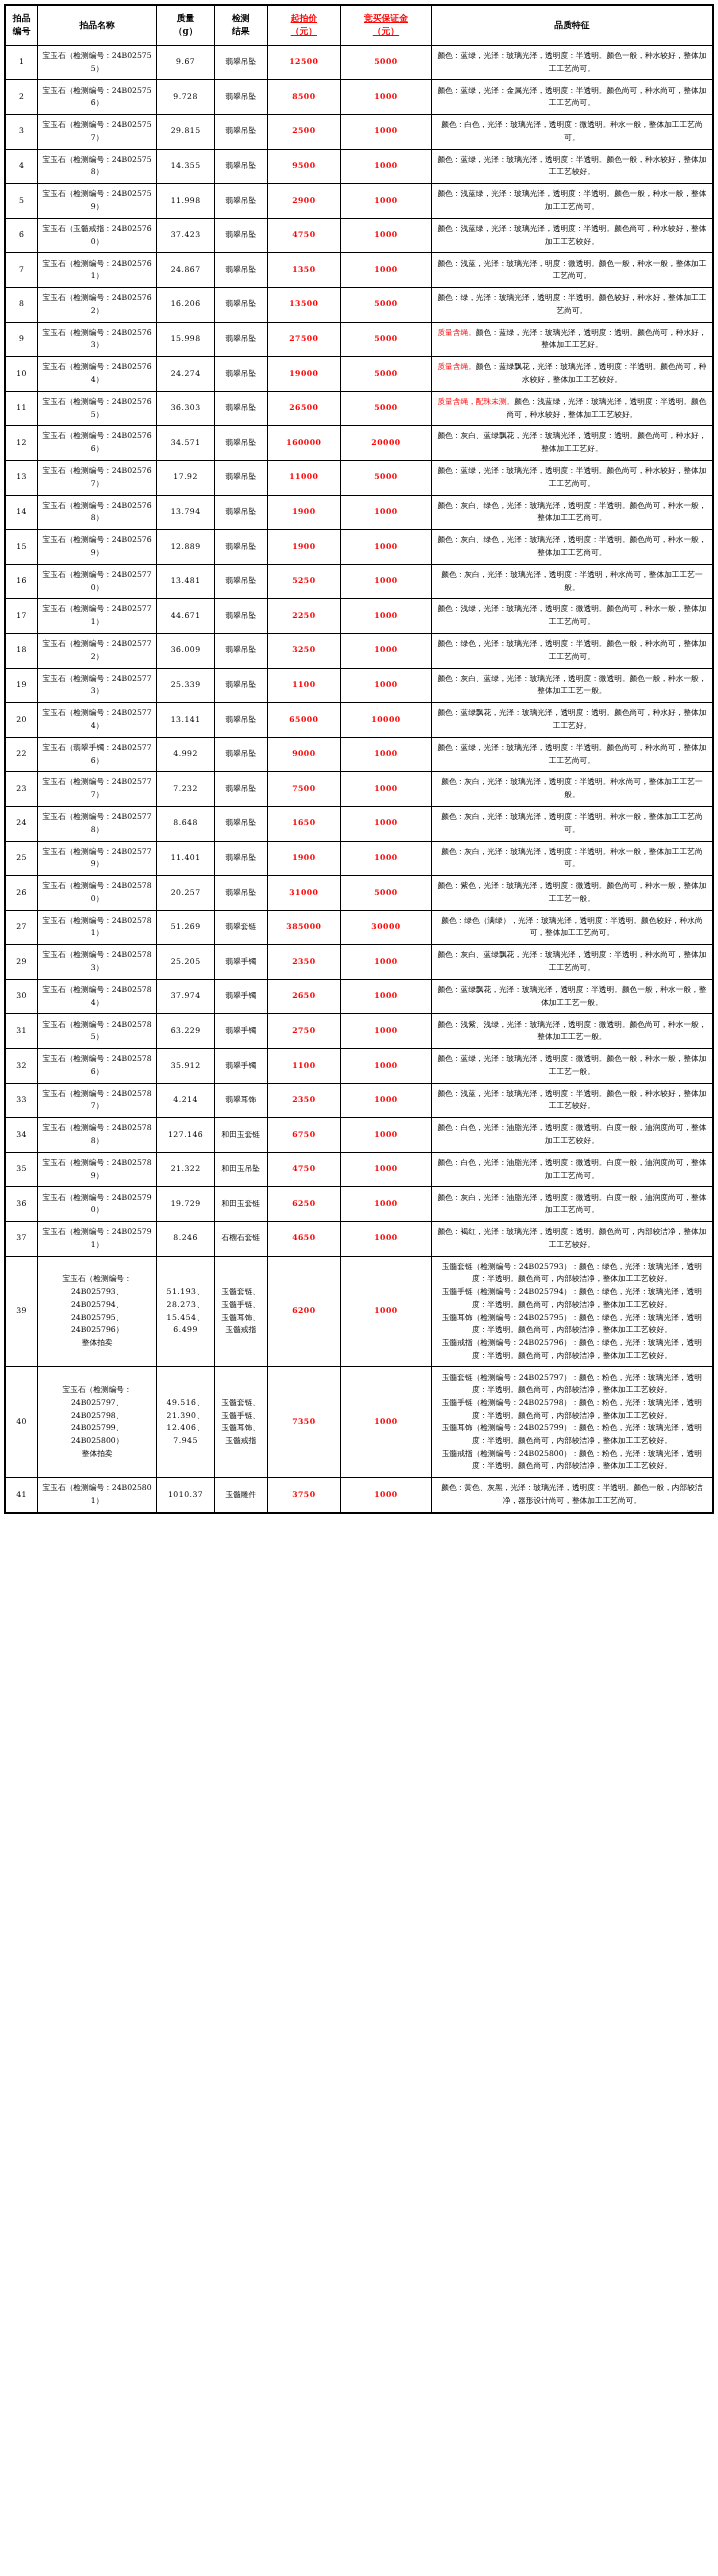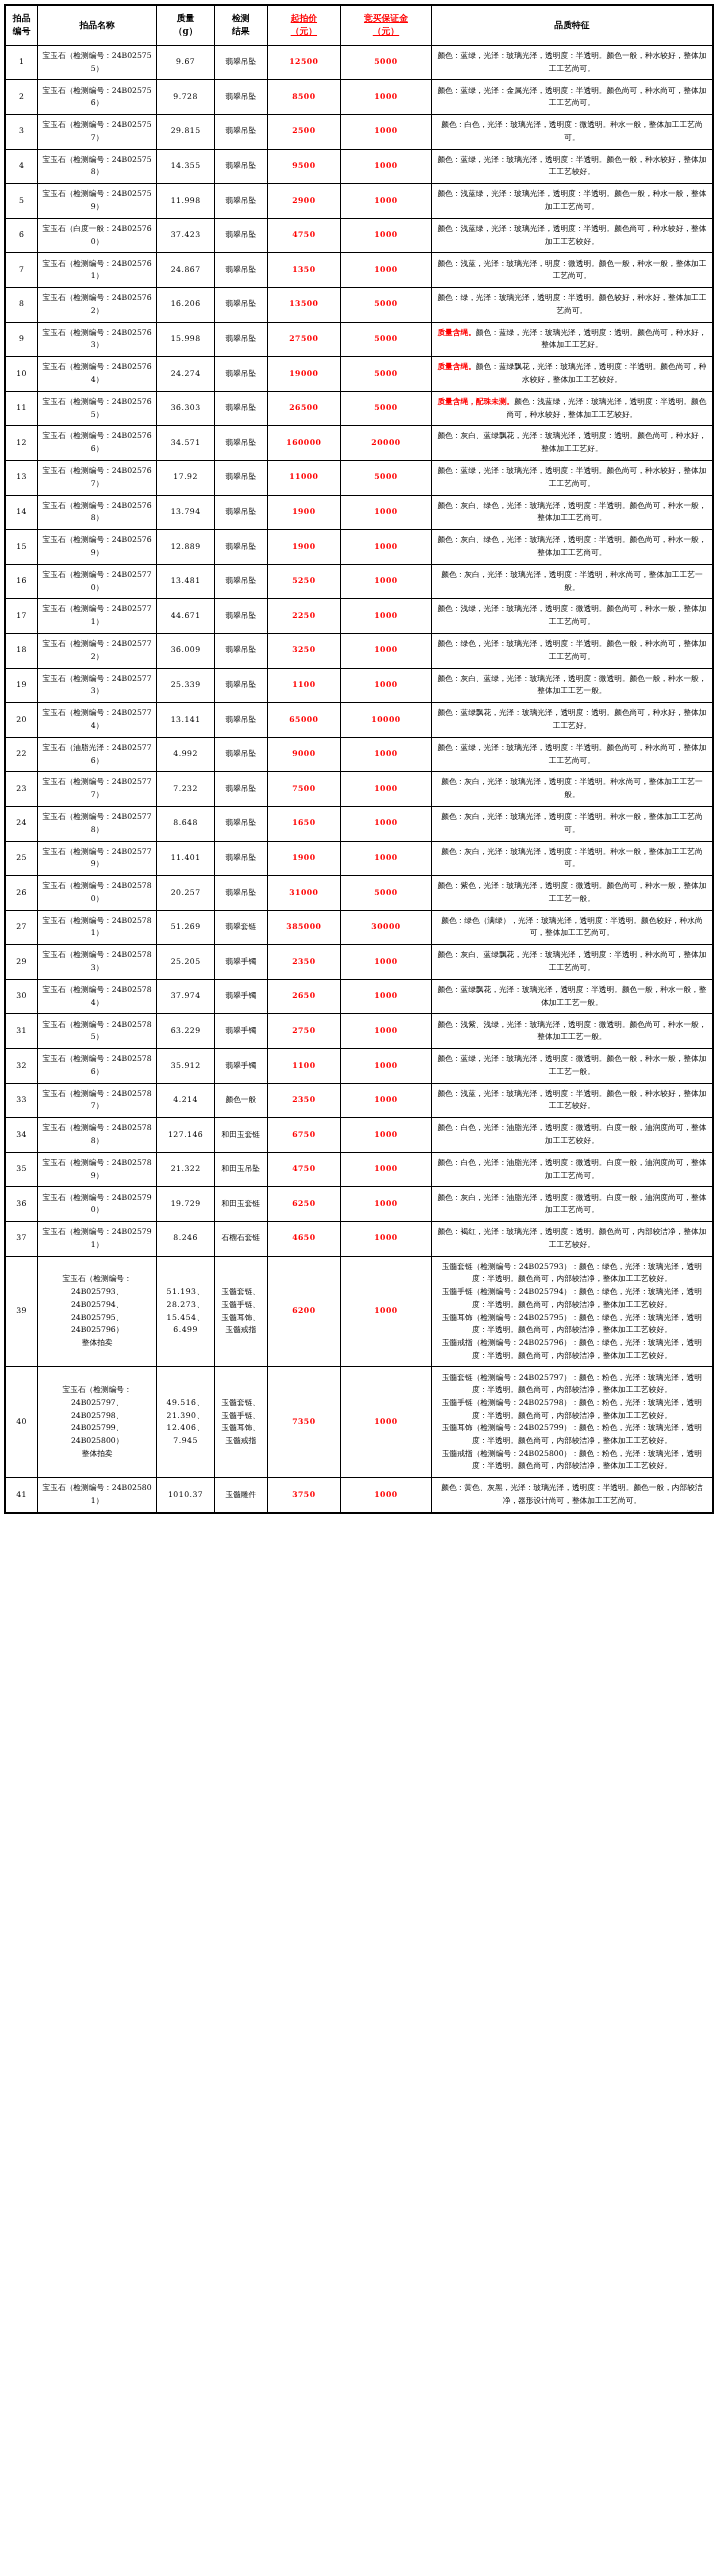--- a/index.html
+++ b/index.html
@@ -35,21 +35,21 @@
   table.auction th {
     font-size: 8.8px;
     font-weight: bold;
     padding: 6.2px 2.1px;
     line-height: 1.5;
   }
   th.red-head { color: #FF0000; text-decoration: underline; }
   td.num { letter-spacing: 0.5px; }
   td.red { color: #FF0000; font-weight: bold; letter-spacing: 0.5px; }
   td.feature { padding: 5.2px 5.2px; }
-  .red-note { color: #FF0000; font-weight: bold; }
+  .red-note { color: #FF0000; font-weight: normal; }
   col.c-no      { width: 4.6%; }
   col.c-name    { width: 16.8%; }
   col.c-weight  { width: 8.2%; }
   col.c-result  { width: 7.4%; }
   col.c-price   { width: 10.4%; }
   col.c-deposit { width: 12.8%; }
   col.c-feature { width: 39.8%; }
 </style>
 </head>
 <body>
@@ -127,21 +127,21 @@
     <td>宝玉石（检测编号：24B025759）</td>
     <td class="num">11.998</td>
     <td>翡翠吊坠</td>
     <td class="red num">2900</td>
     <td class="red num">1000</td>
     <td class="feature"><span class="red-note"></span><span>颜色：浅蓝绿，光泽：玻璃光泽，透明度：半透明。颜色一般，种水一般，整体加工工艺尚可。</span></td>
   </tr>
 
   <tr>
     <td class="num">6</td>
-    <td>宝玉石（白度一般：24B025760）</td>
+    <td>宝玉石（玉髓戒指：24B025760）</td>
     <td class="num">37.423</td>
     <td>翡翠吊坠</td>
     <td class="red num">4750</td>
     <td class="red num">1000</td>
     <td class="feature"><span class="red-note"></span><span>颜色：浅蓝绿，光泽：玻璃光泽，透明度：半透明。颜色尚可，种水较好，整体加工工艺较好。</span></td>
   </tr>
 
   <tr>
     <td class="num">7</td>
     <td>宝玉石（检测编号：24B025761）</td>
@@ -278,21 +278,21 @@
     <td class="num">13.141</td>
     <td>翡翠吊坠</td>
     <td class="red num">65000</td>
     <td class="red num">10000</td>
     <td class="feature"><span class="red-note"></span><span>颜色：蓝绿飘花，光泽：玻璃光泽，透明度：透明。颜色尚可，种水好，整体加工工艺好。</span></td>
   </tr>
 
 
   <tr>
     <td class="num">22</td>
-    <td>宝玉石（油脂光泽：24B025776）</td>
+    <td>宝玉石（翡翠手镯：24B025776）</td>
     <td class="num">4.992</td>
     <td>翡翠吊坠</td>
     <td class="red num">9000</td>
     <td class="red num">1000</td>
     <td class="feature"><span class="red-note"></span><span>颜色：蓝绿，光泽：玻璃光泽，透明度：半透明。颜色尚可，种水尚可，整体加工工艺尚可。</span></td>
   </tr>
 
   <tr>
     <td class="num">23</td>
     <td>宝玉石（检测编号：24B025777）</td>
@@ -381,21 +381,21 @@
     <td>翡翠手镯</td>
     <td class="red num">1100</td>
     <td class="red num">1000</td>
     <td class="feature"><span class="red-note"></span><span>颜色：蓝绿，光泽：玻璃光泽，透明度：微透明。颜色一般，种水一般，整体加工工艺一般。</span></td>
   </tr>
 
   <tr>
     <td class="num">33</td>
     <td>宝玉石（检测编号：24B025787）</td>
     <td class="num">4.214</td>
-    <td>颜色一般</td>
+    <td>翡翠耳饰</td>
     <td class="red num">2350</td>
     <td class="red num">1000</td>
     <td class="feature"><span class="red-note"></span><span>颜色：浅蓝，光泽：玻璃光泽，透明度：半透明。颜色一般，种水较好，整体加工工艺较好。</span></td>
   </tr>
 
   <tr>
     <td class="num">34</td>
     <td>宝玉石（检测编号：24B025788）</td>
     <td class="num">127.146</td>
     <td>和田玉套链</td>

